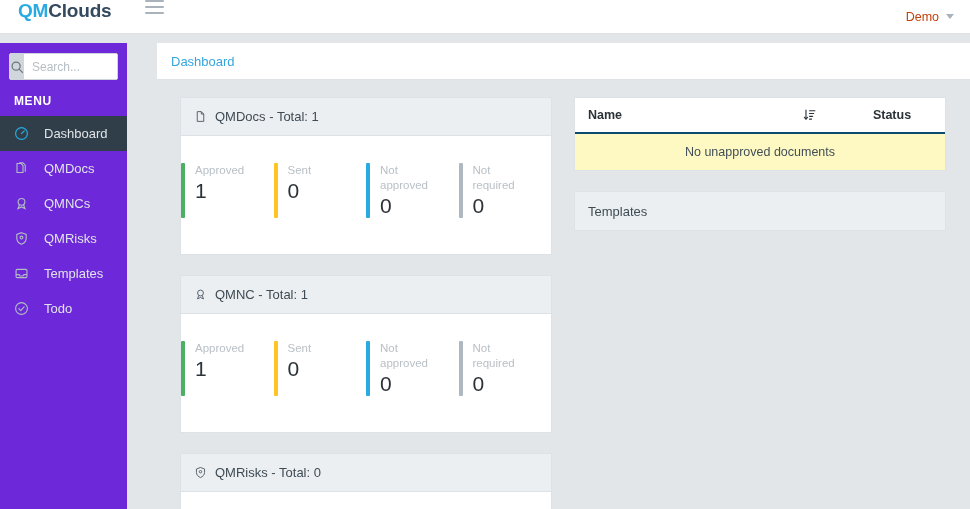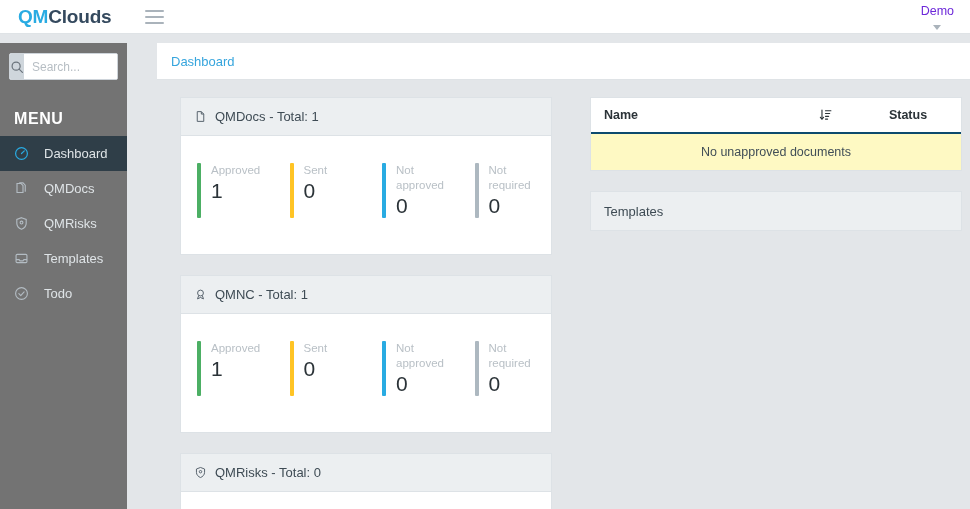--- a/index.html
+++ b/index.html
@@ -8,68 +8,68 @@
     font-family: "Liberation Sans", sans-serif;
     background: #ffffff;
     overflow: hidden;
   }
   .app { position: relative; width: 970px; height: 509px; background: #e3e6e9; }
 
   
   .topbar {
     position: absolute; top: 0; left: 0; width: 970px; height: 34px;
     background: #ffffff; border-bottom: 1px solid #dfe3e6;
-    display: flex; align-items: center;
+    display: flex; 
   }
   .logo {
     margin-left: 18px; font-size: 19px; font-weight: bold;
     letter-spacing: -0.2px; color: #34495e; white-space: nowrap;
   }
   .logo .qm { color: #29abe2; }
   .hamburger {
     margin-left: 34px; width: 19px; height: 14px;
     display: flex; flex-direction: column; justify-content: space-between;
     cursor: pointer;
   }
   .hamburger span { display: block; height: 2px; background: #aab3bb; border-radius: 1px; }
   .userzone {
     margin-left: auto; margin-right: 16px;
     display: flex; align-items: center; gap: 7px;
-    color: #6d28d9; font-size: 12.5px; cursor: pointer; flex-direction: column;
+    color: #c2410c; font-size: 12.5px; cursor: pointer;
   }
   .caret-down {
     width: 0; height: 0;
     border-left: 4px solid transparent; border-right: 4px solid transparent;
     border-top: 5px solid #aab3bb;
   }
 
   
   .sidebar {
     position: absolute; top: 43px; left: 0; width: 127px; height: 466px;
-    background: #737373;
+    background: #6d28d9;
   }
   .searchwrap {
     margin: 10px 9px 0 9px; height: 27px;
     display: flex; background: #ffffff; border: 1px solid #ced4da; border-radius: 2px;
     overflow: hidden;
   }
   .search-icon-box {
     width: 34px; background: #cfd6dc;
     display: flex; align-items: center; justify-content: center;
   }
   .search-icon-box svg { display: block; }
   .search-input {
     flex: 1; border: none; outline: none; background: #fff;
     font-family: "Liberation Sans", sans-serif; font-size: 12px;
     color: #4a5258; padding: 0 8px;
   }
   .search-input::placeholder { color: #b7bec4; }
   .menu-label {
-    color: #ffffff; font-size: 16px; font-weight: bold;
-    letter-spacing: 0.6px; padding: 30px 0 8px 14px;
+    color: #ffffff; font-size: 12px; font-weight: bold;
+    letter-spacing: 0.6px; padding: 14px 0 8px 14px;
   }
   .nav-item {
     display: flex; align-items: center; height: 35px;
     padding-left: 14px; color: #dfe4e7; font-size: 13px;
     cursor: pointer; position: relative;
   }
   .nav-item .nav-ico {
     width: 22px; display: flex; align-items: center; color: #b3bcc3; flex: 0 0 22px;
   }
   .nav-item .nav-txt { margin-left: 8px; white-space: nowrap; }
@@ -83,41 +83,41 @@
     display: flex; align-items: center;
   }
   .breadcrumb .crumb {
     margin-left: 14px; font-size: 13px; color: #36a5dd; cursor: pointer;
   }
 
   
   .content {
     position: absolute; top: 80px; left: 157px; width: 813px; height: 429px;
     background: #e3e6e9; padding: 17px 12px 0 23px;
-    display: flex; gap: 38px; overflow: hidden;
+    display: flex; gap: 22px; overflow: hidden;
   }
   .col-left { width: 372px; flex: 0 0 372px; }
   .col-right { width: 372px; flex: 0 0 372px; }
 
   .panel {
     background: #ffffff; border: 1px solid #dde2e6; margin-bottom: 20px;
   }
   .panel-head {
     background: #eceff1; border-bottom: 1px solid #dde2e6;
     height: 38px; display: flex; align-items: center; padding-left: 13px;
     font-size: 13px; color: #3e4b54;
   }
   .panel-head .head-ico {
     display: flex; align-items: center; color: #55616b; margin-right: 8px;
   }
   .panel-body { background: #ffffff; }
 
   
   .stats { display: flex; padding: 27px 0 36px 0; }
-  .stat { flex: 1; display: flex; padding-left: 16px; }
+  .stat { flex: 1; display: flex; }
   .stat .bar { width: 4px; flex: 0 0 4px; border-radius: 1px; }
   .stat .txt { margin-left: 10px; }
   .stat .lbl {
     font-size: 11.5px; color: #b9c0c6; line-height: 15px; max-width: 58px;
   }
   .stat .val { font-size: 21px; color: #2b3338; line-height: 24px; margin-top: 1px; }
 
   
   .table-head {
     display: flex; align-items: center; height: 36px;
@@ -180,20 +180,29 @@
     <div class="nav-item">
       <span class="nav-ico">
         <svg width="15" height="15" viewBox="0 0 16 16" fill="none" stroke="currentColor" stroke-width="1.2">
           <path d="M3.2 2.6h4.2l2.2 2.2v7.4H3.2z"></path>
           <path d="M5.6 2.0h4.0l2.4 2.4v7.0"></path>
         </svg>
       </span>
       <span class="nav-txt">QMDocs</span>
     </div>
 
+    <div class="nav-item">
+      <span class="nav-ico">
+        <svg width="15" height="15" viewBox="0 0 16 16" fill="none" stroke="currentColor" stroke-width="1.2">
+          <circle cx="8" cy="6.2" r="3.6"></circle>
+          <path d="M5.8 9.3L4.3 13.4l3.7-1.7 3.7 1.7-1.5-4.1"></path>
+        </svg>
+      </span>
+      <span class="nav-txt">QMNCs</span>
+    </div>
 
     <div class="nav-item">
       <span class="nav-ico">
         <svg width="15" height="15" viewBox="0 0 16 16" fill="none" stroke="currentColor" stroke-width="1.2">
           <path d="M8 1.8l5 1.9v4.1c0 3.2-2.4 5.4-5 6.4-2.6-1-5-3.2-5-6.4V3.7z"></path>
           <circle cx="8" cy="7" r="1.5"></circle>
         </svg>
       </span>
       <span class="nav-txt">QMRisks</span>
     </div>

